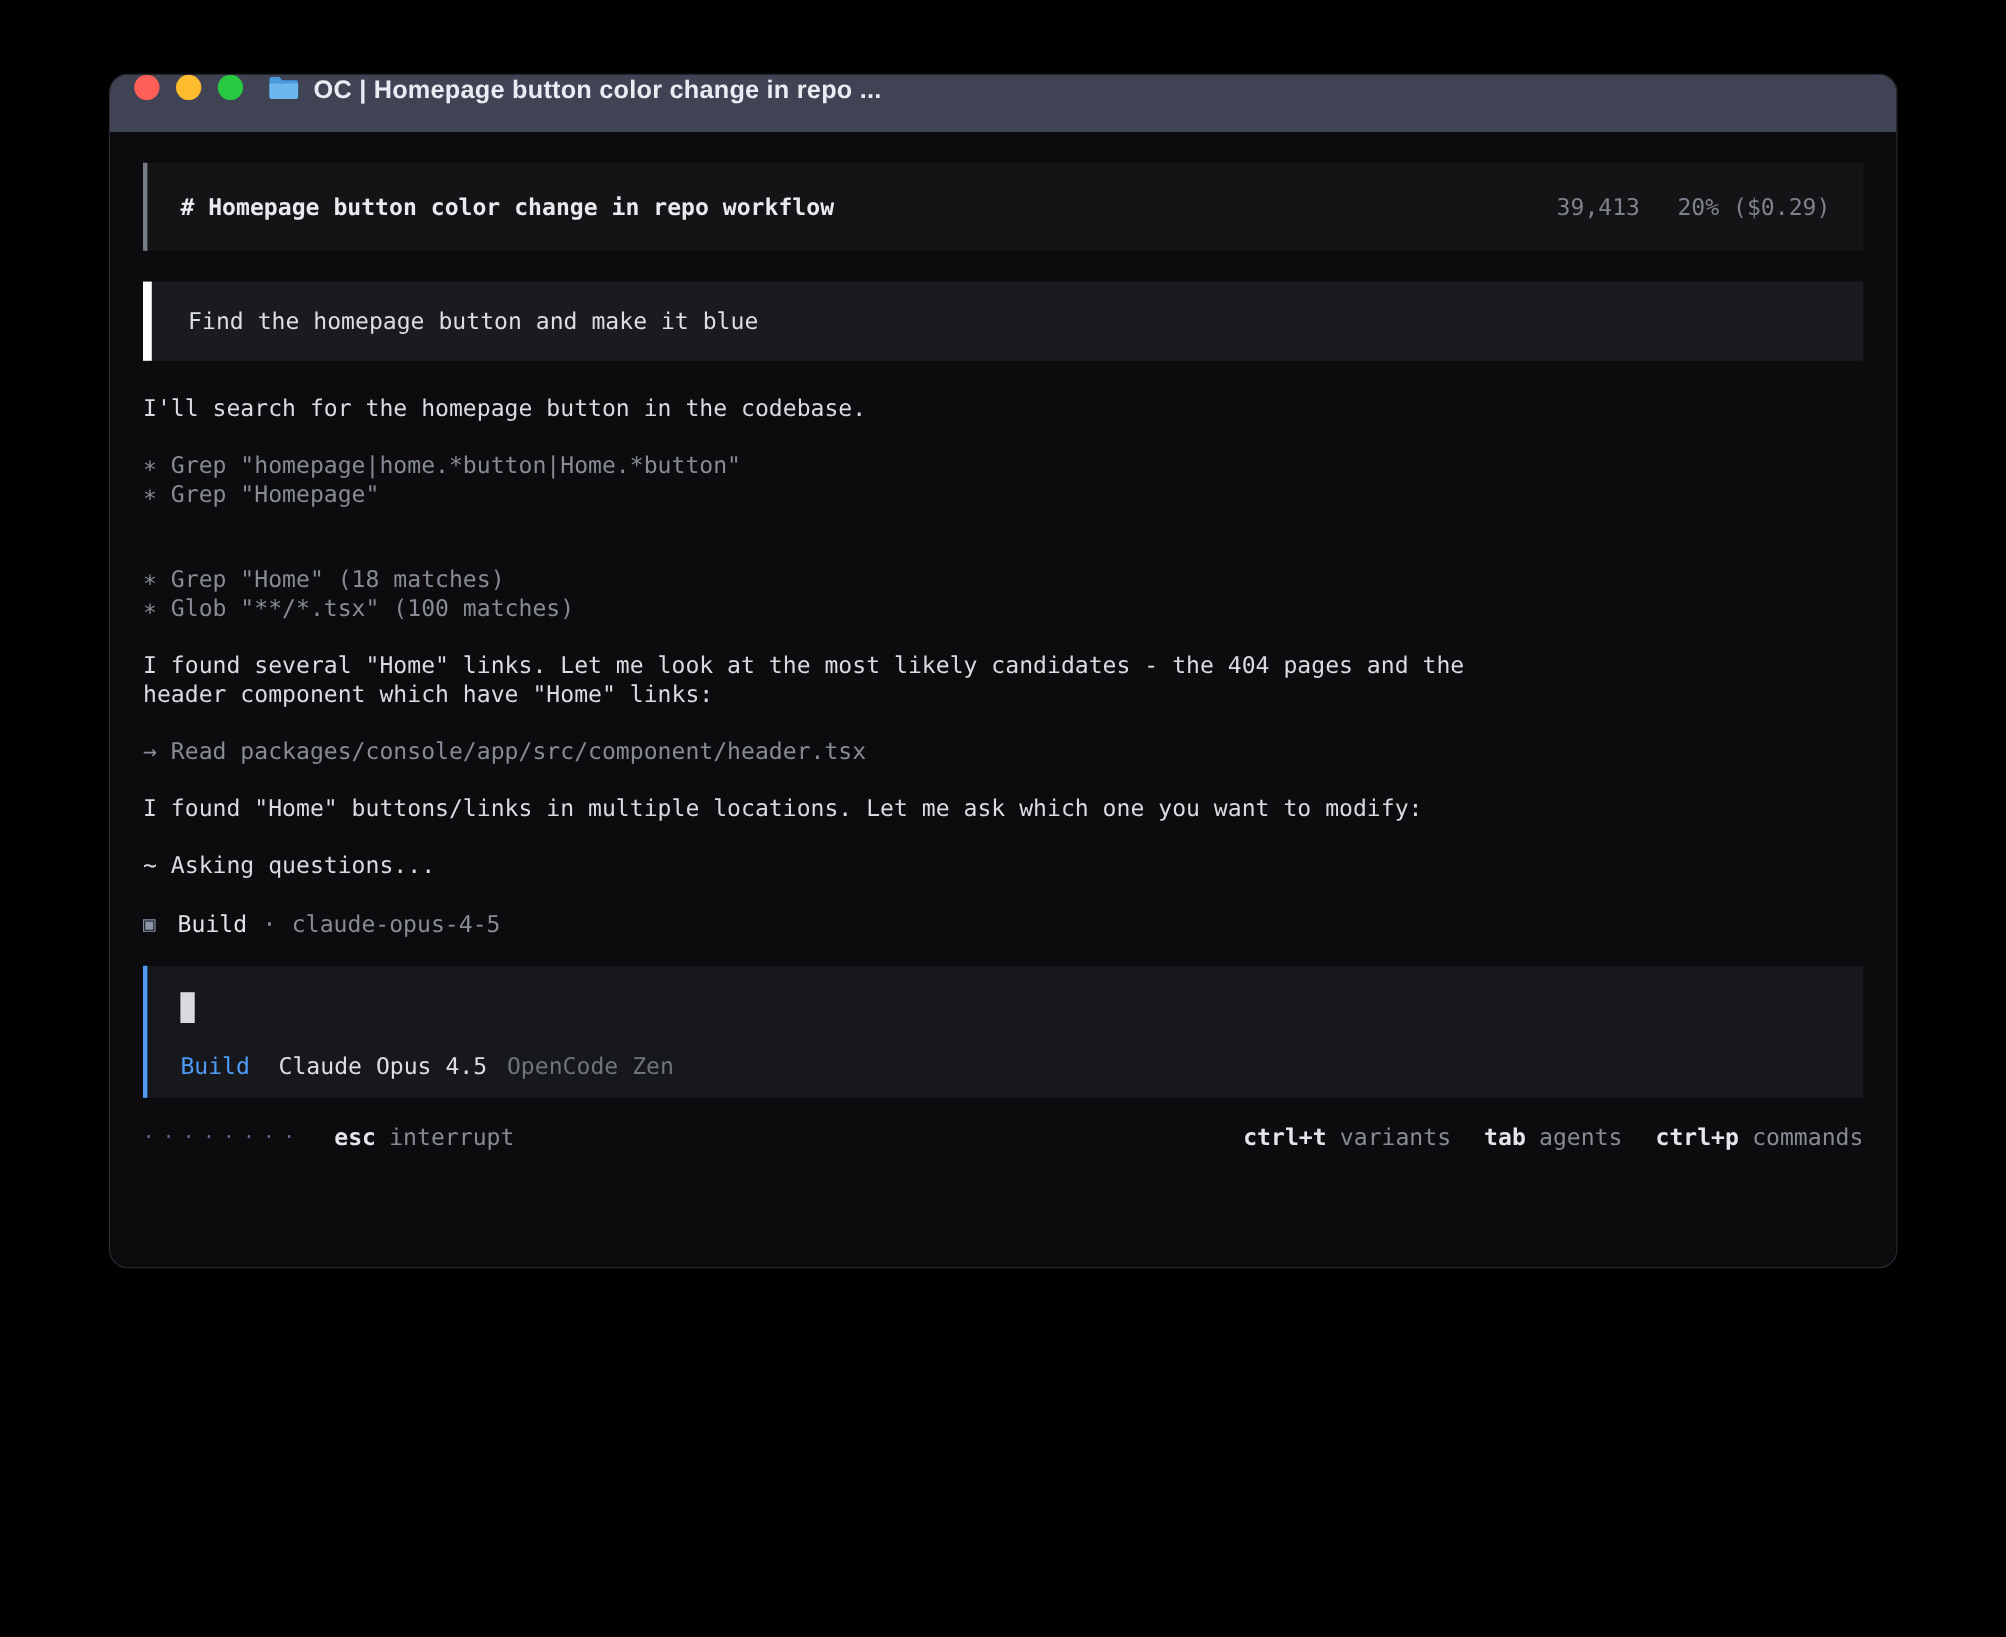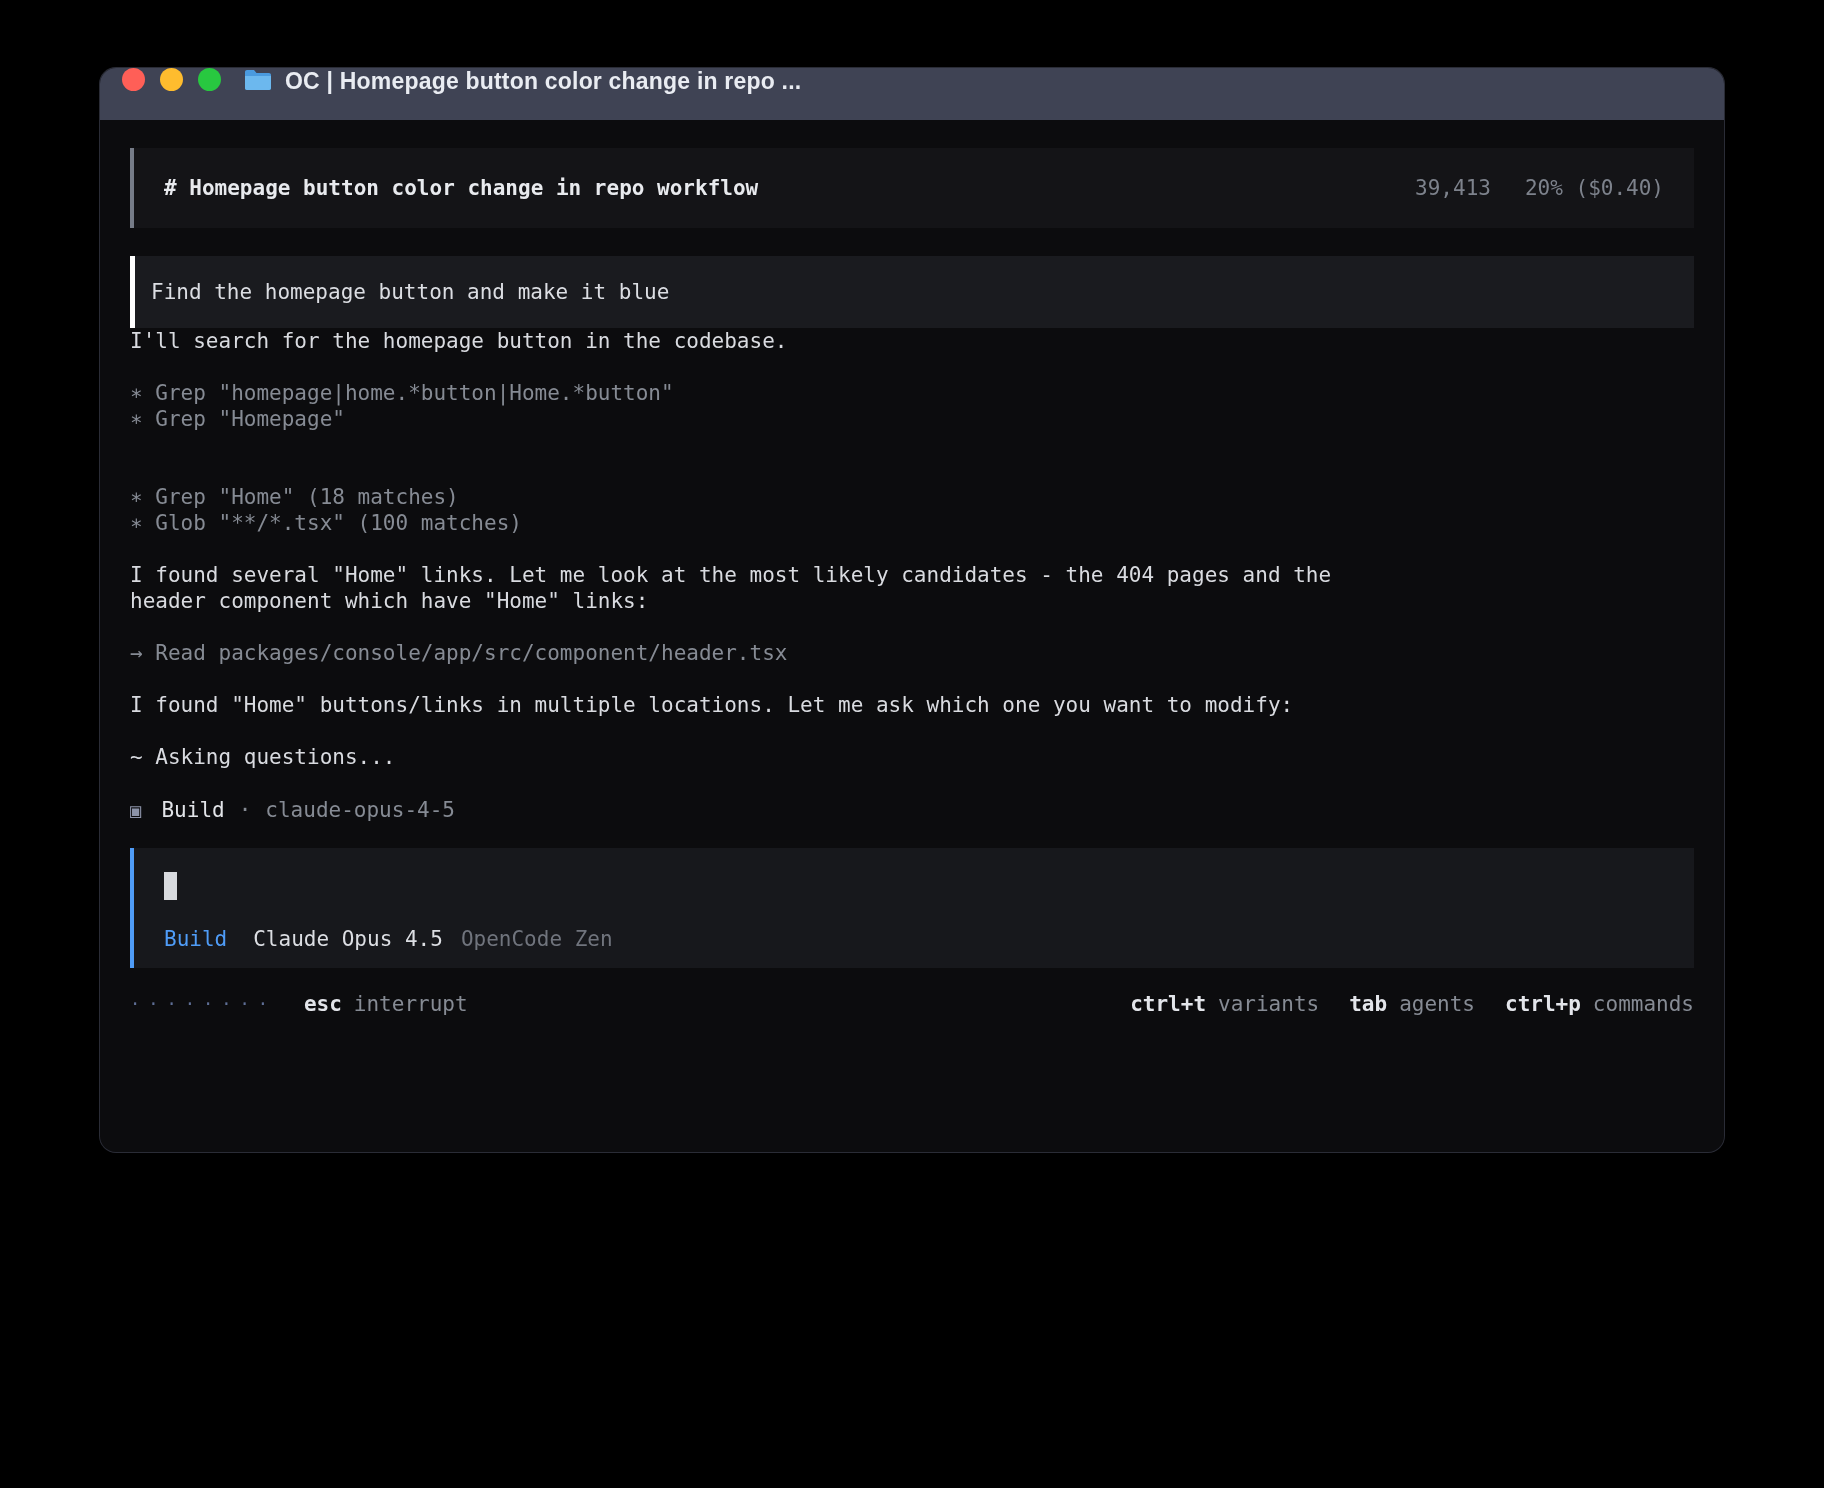--- a/index.html
+++ b/index.html
@@ -62,23 +62,24 @@
     background: #141417;
     border-left: 4px solid #767c88;
   }
   .header-title { color: #e8eaee; font-weight: bold; white-space: nowrap; }
   .header-stats { color: #7d828c; display: flex; gap: 34px; white-space: nowrap; }
   .user-block {
     min-height: 72px;
     flex: 0 0 72px;
     display: flex;
     align-items: center;
-    padding: 0 16px;
+    padding: 0 33px;
+    margin-bottom: 30px;
     background: #1a1b1f;
-    border-left: 5px solid #ffffff;
+    border-left: 8px solid #ffffff;
     color: #dcdee3;
   }
   .convo { display: flex; flex-direction: column; }
   .line { height: 26px; white-space: nowrap; }
   .line.white { color: #d9dbe0; }
   .line.gray { color: #868b94; }
   .blank { height: 26px; }
   .agent-line {
     height: 28px;
     display: flex;
@@ -155,21 +156,21 @@
     </span>
     <span class="title">OC | Homepage button color change in repo ...</span>
   </div>
 
   <div class="terminal">
 
     <div class="header-block">
       <span class="header-title"># Homepage button color change in repo workflow</span>
       <span class="header-stats">
         <span>39,413</span>
-        <span>20% ($0.40)</span>
+        <span>20% ($0.29)</span>
       </span>
     </div>
 
     <div class="user-block">
       <span>Find the homepage button and make it blue</span>
     </div>
 
     <div class="convo">
       <div class="line white">I'll search for the homepage button in the codebase.</div>
       <div class="blank"></div>

